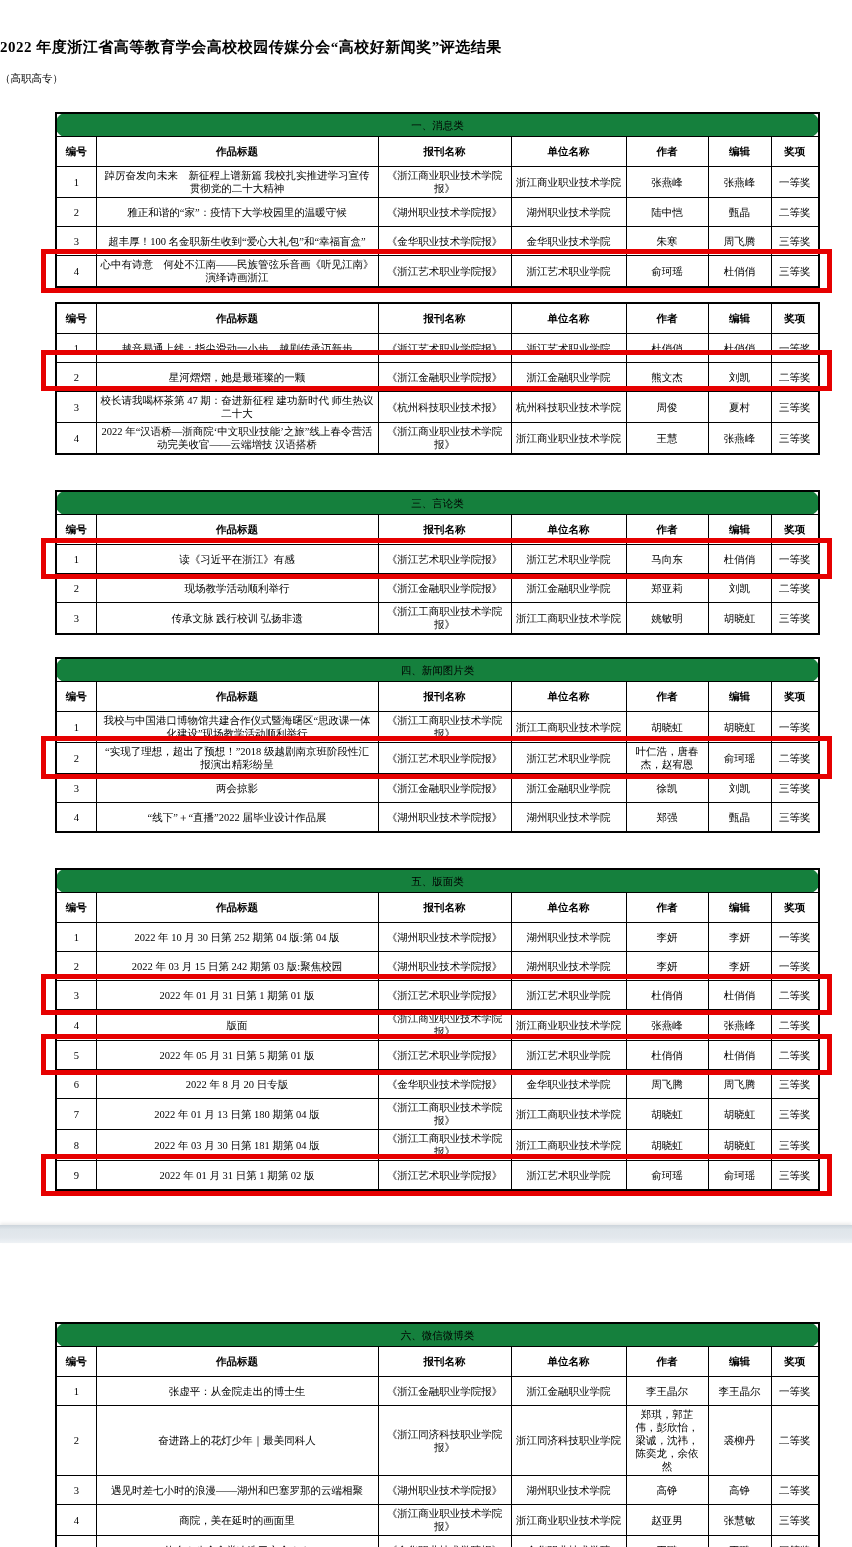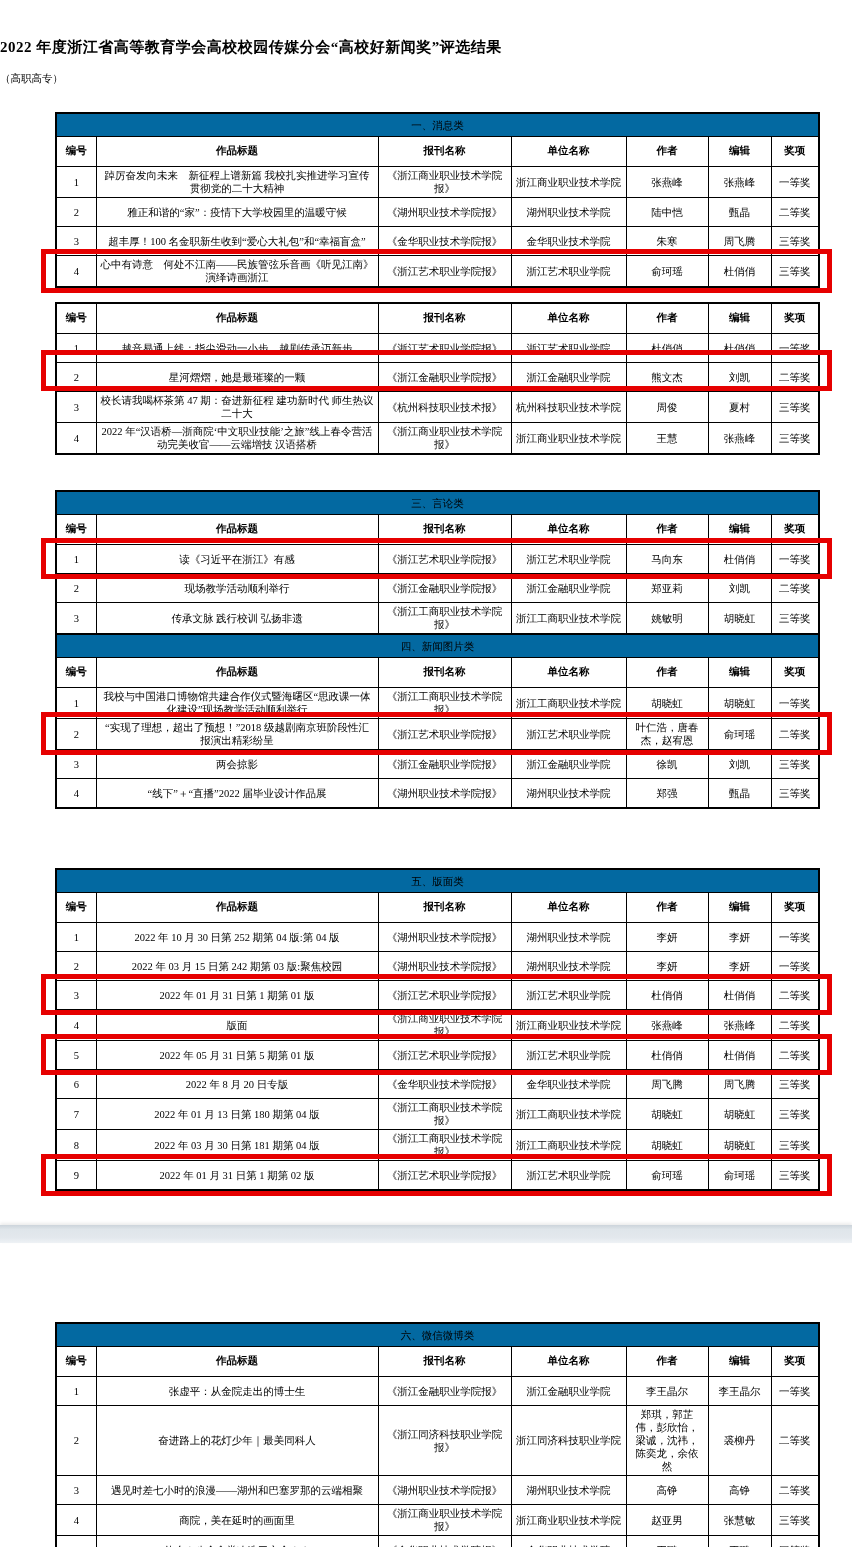--- a/index.html
+++ b/index.html
@@ -21,24 +21,24 @@
     border:2px solid #000;
   }
   section.tbl th, section.tbl td {
     border:1px solid #000;
     font-size:10.5px; line-height:13px;
     text-align:center; vertical-align:middle;
     padding:2px 4px; font-weight:normal;
     overflow:hidden;
   }
   .section-bar {
-    background:#0369a1; font-weight:bold; font-size:12px;
-    height:18px; padding:1px 2px;
+    background:#15803d; font-weight:bold; font-size:12px;
+    height:18px; padding:1px 2px;border-radius:10px;
   }
-  tr.colhead th { font-weight:bold; height:25px;font-family:Liberation Mono, monospace; }
+  tr.colhead th { font-weight:bold; height:25px; }
   tbody td { height:24px; }
   td.c-title { padding:2px 6px;margin-top:28px; }
 
   
   .hl {
     position:absolute; left:-14px; right:-14px;
     border:5px solid #e60000; box-sizing:border-box;
     pointer-events:none; z-index:5; background:transparent;
   }
 
@@ -241,21 +241,21 @@
             <td class="c-unit">浙江工商职业技术学院</td>
             <td class="c-author">姚敏明</td>
             <td class="c-editor">胡晓虹</td>
             <td class="c-award">三等奖</td>
           </tr>
         </tbody>
     </table>
   <div class="hl" style="border-color: rgb(230, 0, 0); top: 48px; height: 41px;"></div>
     </section>
 
-  <section class="tbl" style="top:633px">
+  <section class="tbl" style="top:657px">
     <table>
       <colgroup>
           <col style="width:40px">
           <col style="width:282px">
           <col style="width:133px">
           <col style="width:115px">
           <col style="width:82px">
           <col style="width:63px">
           <col style="width:48px">
         </colgroup>

